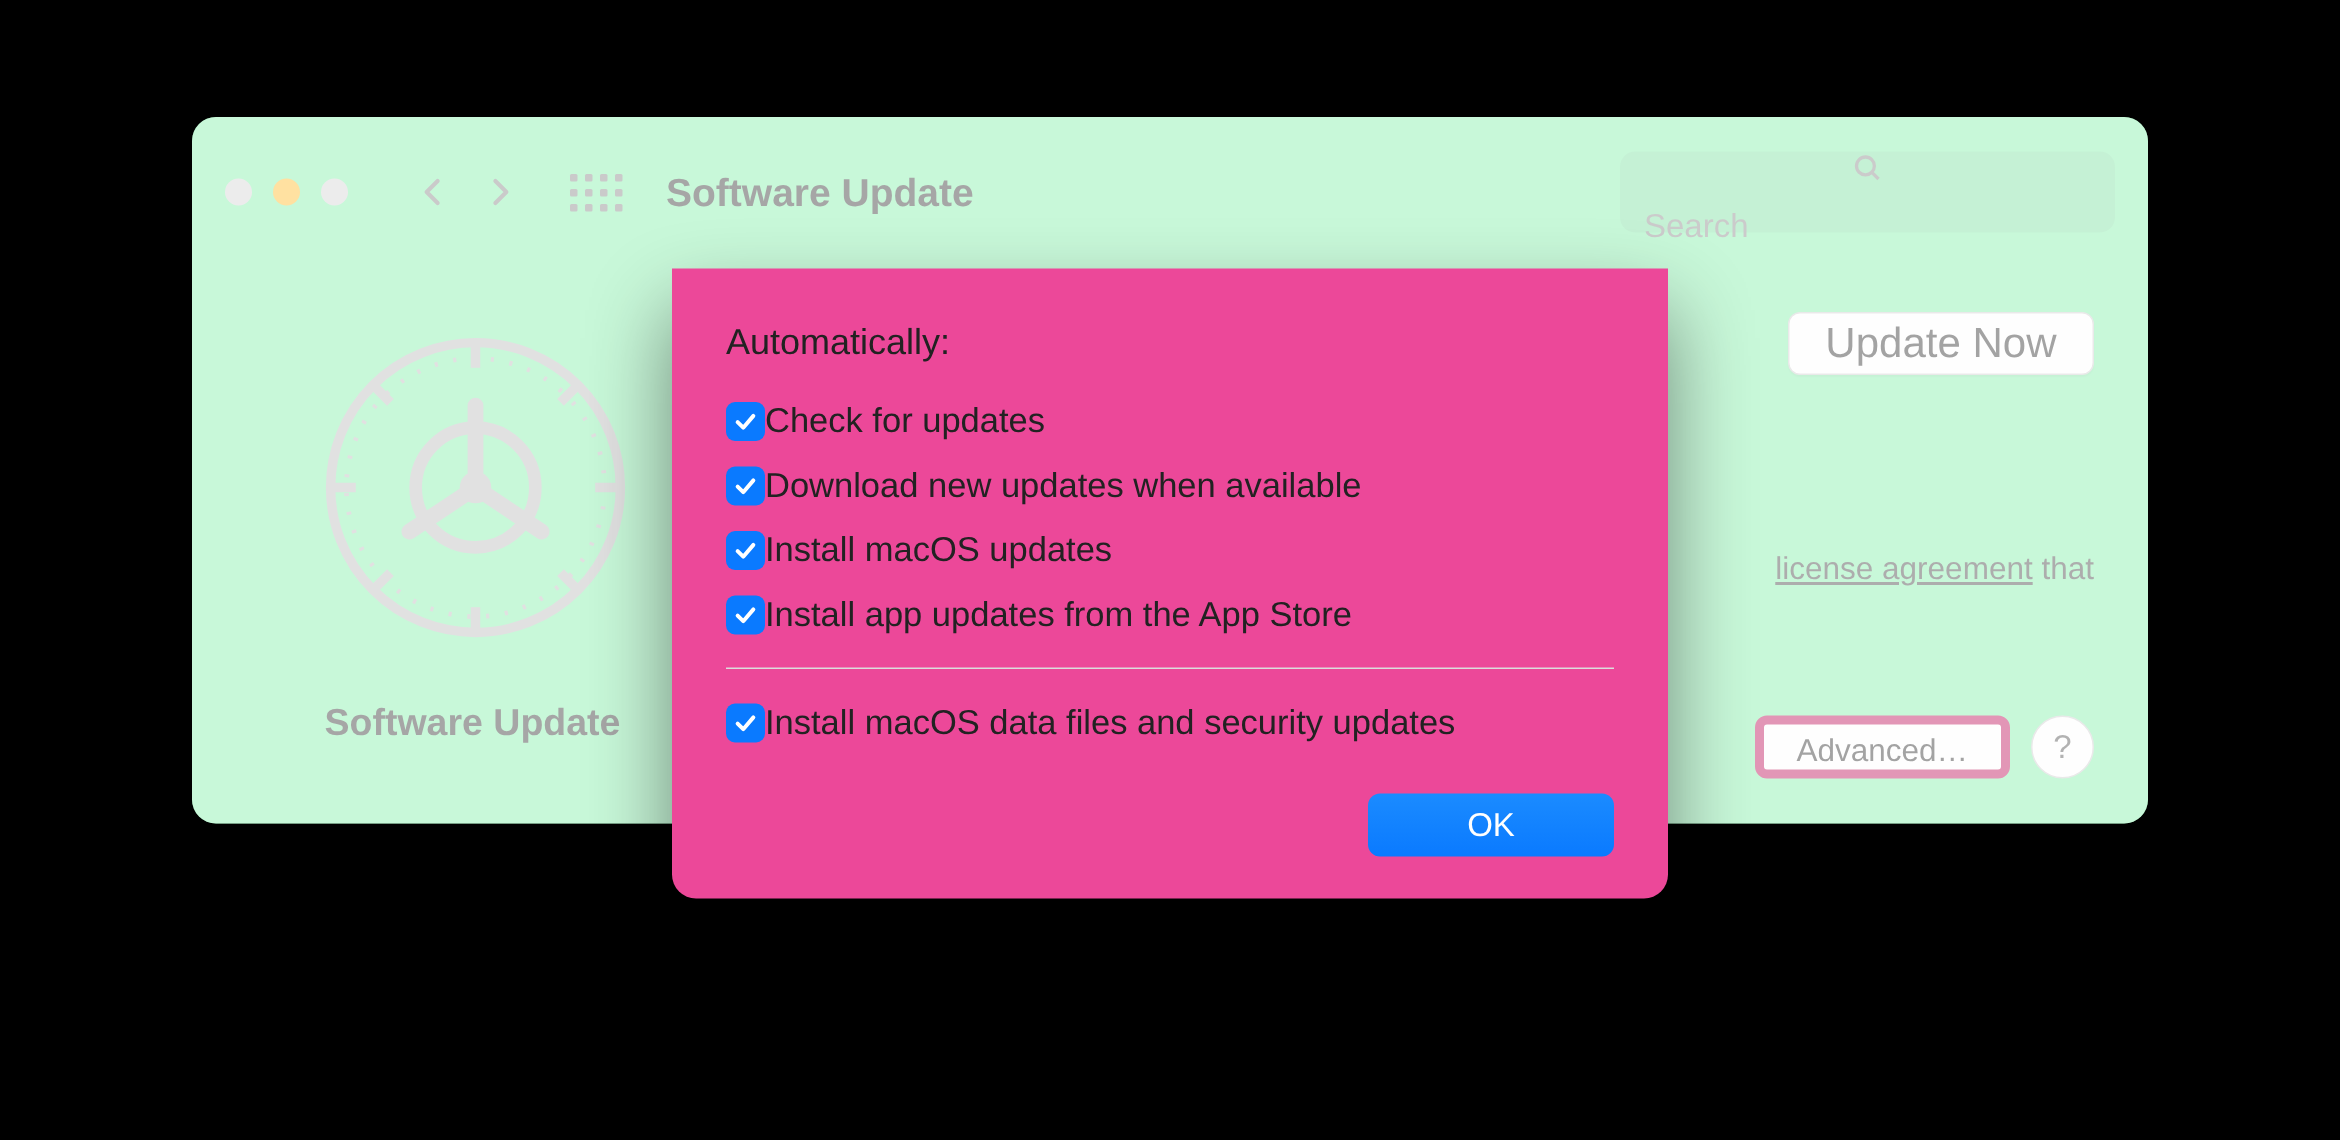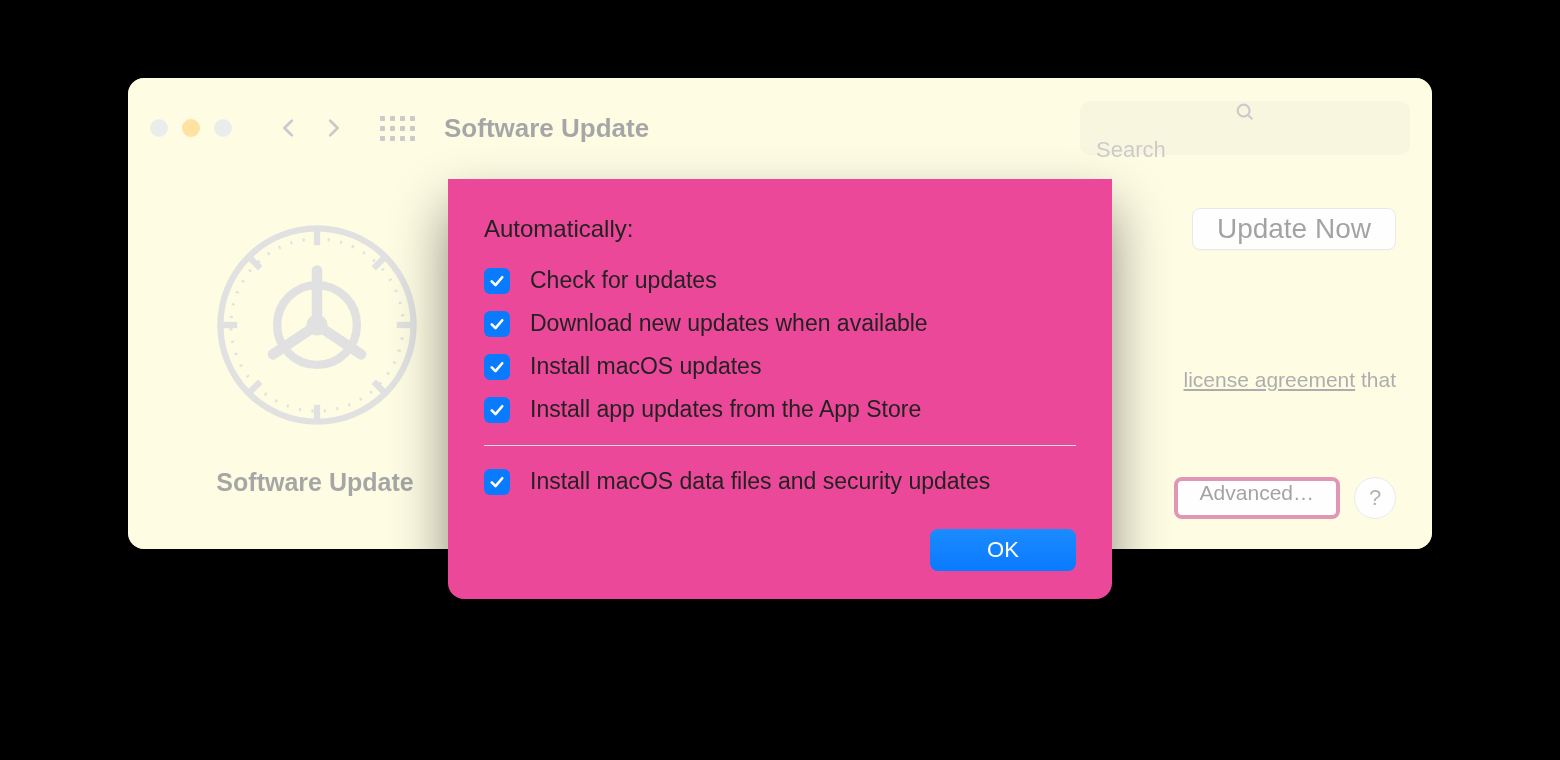--- a/index.html
+++ b/index.html
@@ -5,21 +5,21 @@
   * { box-sizing: border-box; margin: 0; padding: 0; }
   html, body { width: 1560px; height: 760px; background: #000; font-family: -apple-system, "Helvetica Neue", Arial, sans-serif; overflow: hidden; }
 
   .stage { position: relative; width: 1560px; height: 760px; }
 
   
   .window {
     position: absolute;
     left: 128px; top: 78px;
     width: 1304px; height: 471px;
-    background: #fef9c3;
+    background: #86efac;
     border-radius: 16px;
     box-shadow: 0 30px 60px rgba(0,0,0,0.5);
     overflow: hidden;
   }
   .titlebar {
     height: 100px;
     display: flex;
     align-items: center;
     padding: 0 22px;
     gap: 0;
@@ -117,24 +117,24 @@
     font-size: 21px; color: #4b4b4b;
     text-align: right;
   }
   .agreement-text .link { text-decoration: underline; margin-left: 32px; }
 
   .advanced-btn {
     position: absolute;
     right: 92px; bottom: 30px;
     height: 42px; padding: 0 22px;
     background: #fdfdfd;
-    border: 4px solid #be185d;
+    border: 6px solid #be185d;
     border-radius: 8px;
     font-size: 21px; color: #333;
-    display: flex; align-items: flex-start;
+    display: flex; align-items: flex-end;
   }
   .help-btn {
     position: absolute;
     right: 36px; bottom: 30px;
     width: 42px; height: 42px;
     background: #fdfdfd;
     border: 1px solid #cfcfcf;
     border-radius: 50%;
     font-size: 22px; color: #555;
     display: flex; align-items: center; justify-content: center;
@@ -158,42 +158,42 @@
     background: #ec4899;
     border-radius: 0 0 16px 16px;
     box-shadow: 0 28px 55px rgba(0,0,0,0.45);
     padding: 36px 36px 28px 36px;
   }
   .sheet-heading {
     font-size: 24px; color: #222;
     margin-bottom: 16px;
   }
   .check-row {
-    display: flex; align-items: center; gap: 20px;
+    display: flex; align-items: center; gap: 0;
     padding: 8px 0;
   }
   .checkbox {
     width: 26px; height: 26px;
     background: #0a7aff;
     border-radius: 6px;
     display: flex; align-items: center; justify-content: center;
     flex-shrink: 0;
   }
   .checkbox svg { width: 18px; height: 18px; }
   .check-label { font-size: 23px; color: #222; }
   .sheet hr {
     border: none; border-top: 1px solid #dcdcdc;
     margin: 14px 0;
   }
   .sheet-footer {
     display: flex; justify-content: flex-end;
     margin-top: 26px;
   }
   .ok-btn {
-    width: 146px; height: 42px;
+    width: 164px; height: 42px;
     background: linear-gradient(#1b8bff, #0a7aff);
     border: none; border-radius: 8px;
     color: #fff; font-size: 22px; font-weight: 500;
     display: flex; align-items: center; justify-content: center;
     cursor: pointer;
   }
 </style>
 </head>
 <body>
 

